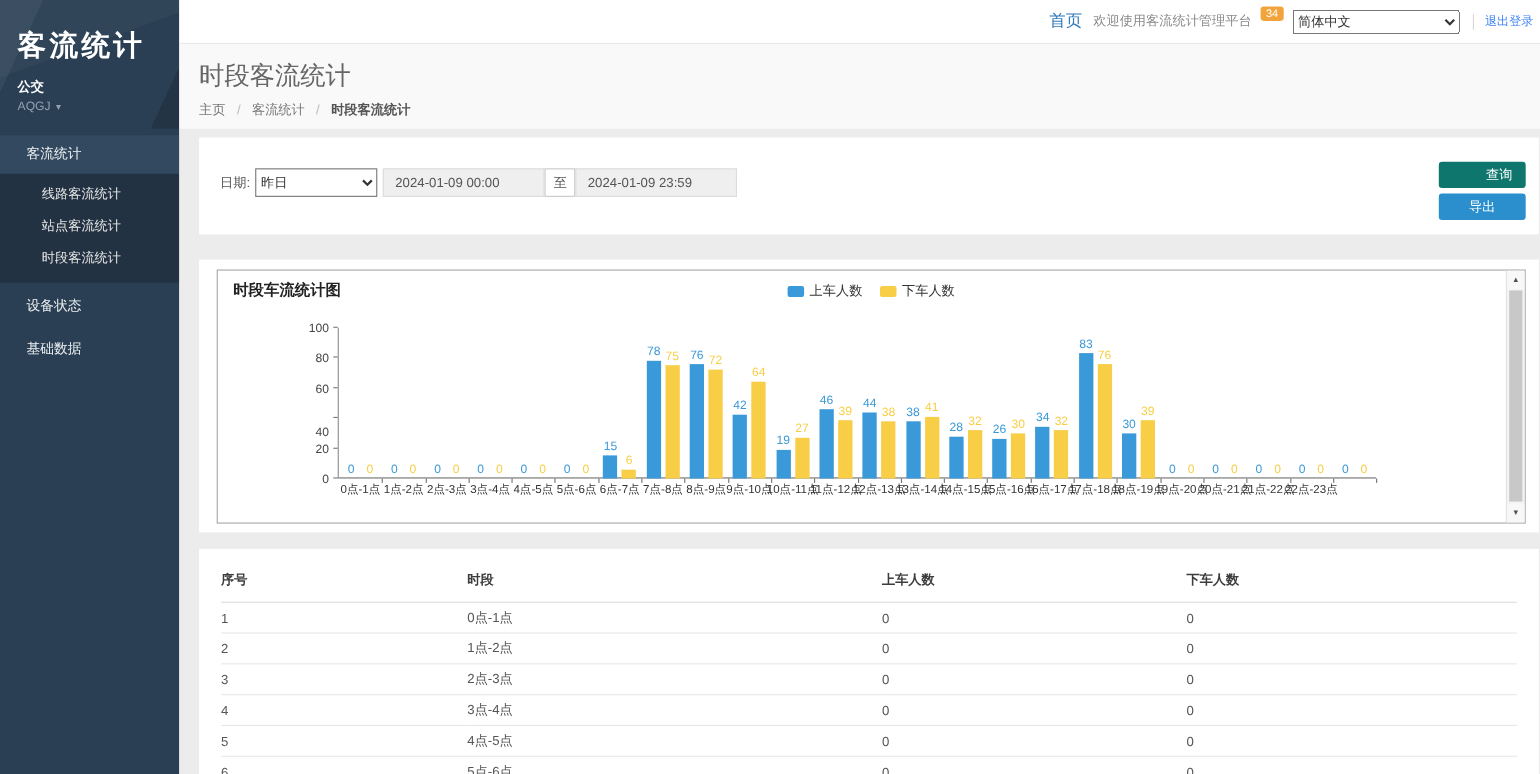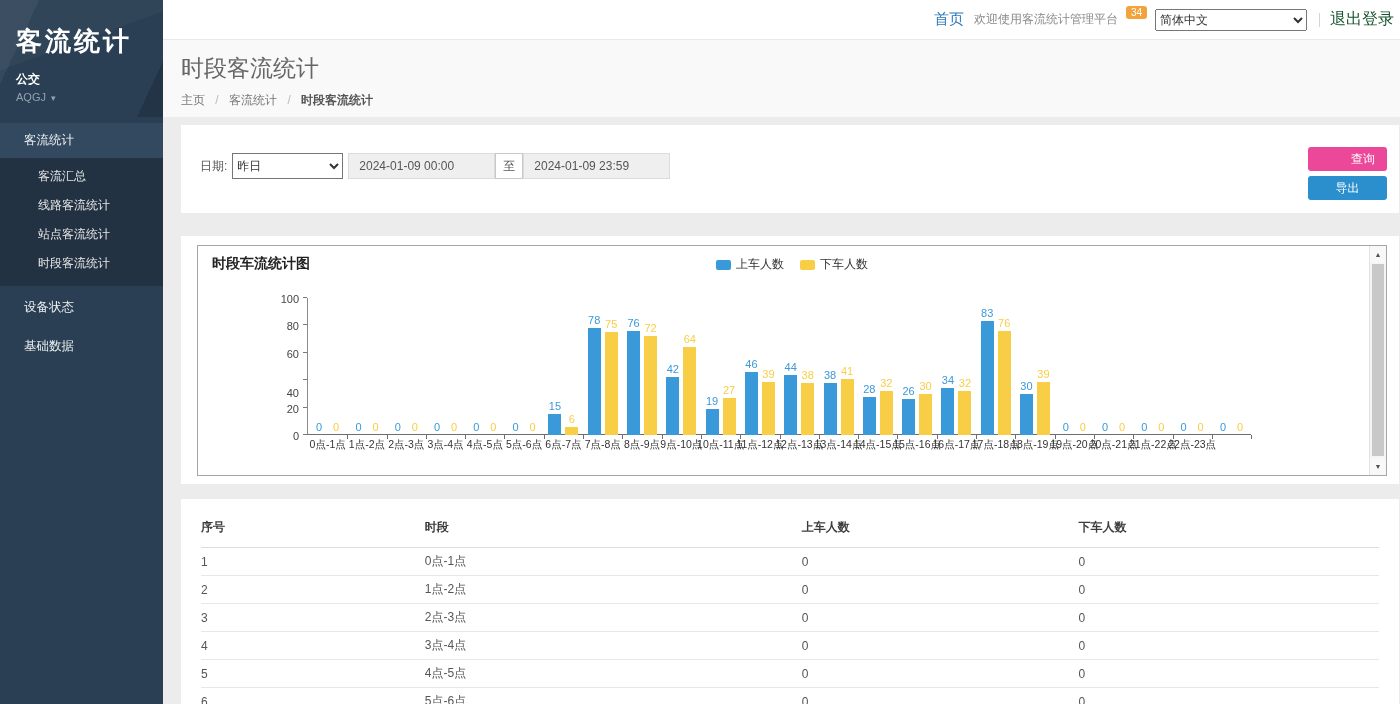--- a/index.html
+++ b/index.html
@@ -28,21 +28,21 @@
   
   .main { flex:1; display:flex; flex-direction:column; height:704px; overflow:hidden; background:#ECECEC; }
   .topbar { height:40px; flex:0 0 40px; background:#FFFFFF; border-bottom:1px solid #E8E8E8;
     display:flex; align-items:center; justify-content:flex-end; padding-right:6px; }
   .home-link { font-size:15px; color:#2E79BA; text-decoration:none; margin-right:10px; cursor:pointer; }
   .welcome { font-size:12px; color:#8A8A8A; margin-right:8px; }
   .notif-badge { background:#F2A33C; color:#fff; font-size:10px; border-radius:3px; padding:1px 5px;
     position:relative; top:-7px; margin-right:8px; }
   .lang-select { width:152px; height:22px; font-size:12px; color:#333; margin-right:12px; }
   .top-divider { width:1px; height:14px; background:#D5D5D5; margin-right:10px; }
-  .logout-link { font-size:16px; color:#14532d; text-decoration:none; cursor:pointer; white-space:nowrap; }
+  .logout-link { font-size:11px; color:#3b82f6; text-decoration:none; cursor:pointer; white-space:nowrap; }
 
   .page-head { height:77px; flex:0 0 77px; background:#F9F9F9; padding:13px 0 0 18px; }
   .page-title { font-size:23px; font-weight:400; color:#666; }
   .breadcrumb { margin-top:8px; font-size:12px; color:#777; }
   .breadcrumb .sep { color:#BBB; margin:0 7px; }
   .breadcrumb .crumb { color:#777; cursor:pointer; }
   .breadcrumb .crumb.current { font-weight:bold; color:#555; cursor:default; }
 
   .content { flex:1; padding:8px 1px 0 18px; overflow:hidden; display:flex; flex-direction:column; }
   .panel { background:#FFFFFF; }
@@ -60,21 +60,21 @@
   .gap15 { margin-right:15px; }
   .date-select { width:111px; height:26px; font-size:12px; color:#333; background:#fff; }
   .date-input { width:147px; height:26px; background:#EFEFEF; border:1px solid #DCDCDC; color:#555;
     font-size:12px; padding-left:10px; font-family:"Liberation Sans","DejaVu Sans",sans-serif; }
   .to-box { width:28px; height:26px; border:1px solid #C8C8C8; background:#fff; display:flex;
     align-items:center; justify-content:center; font-size:12px; color:#555; }
   .date-input.start { margin-left:5px; }
   .btn-stack { position:absolute; right:12px; top:22px; display:flex; flex-direction:column; }
   .btn { width:79px; height:24px; border:none; border-radius:3px; color:#fff; font-size:12px; cursor:pointer;
     font-family:"Liberation Sans","DejaVu Sans",sans-serif; }
-  .btn-query { background:#ec4899;padding-left:31px; }
+  .btn-query { background:#0f766e;padding-left:31px; }
   .btn-export { background:#2B8FCD; margin-top:5px; }
 
   
   .chart-panel { margin-top:23px; height:248px; flex:0 0 248px; }
   .chart-box { position:relative; margin:9px 12px 0 16px; height:231px; border:1px solid #A6A6A6; background:#fff; overflow:hidden; }
   .chart-title { position:absolute; left:14px; top:9px; font-size:14px; font-weight:bold; color:#222; }
   .legend { position:absolute; top:10px; left:50%; transform:translateX(-50%); display:flex; align-items:center; }
   .legend-item { display:flex; align-items:center; margin:0 8px; }
   .legend-swatch { width:15px; height:10px; border-radius:2px; margin-right:5px; }
   .legend-label { font-size:12px; color:#333; }
@@ -115,21 +115,20 @@
       <div class="brand">客流统计</div>
       <div class="org">公交</div>
       <div class="org-code">
         <span>AQGJ</span>
         <span class="caret">▾</span>
       </div>
     </div>
     <nav class="menu" id="menu">
         <div class="menu-parent open">客流统计</div>
         <div class="submenu">
-          <div class="submenu-item">客流汇总</div>
           <div class="submenu-item">线路客流统计</div>
           <div class="submenu-item">站点客流统计</div>
           <div class="submenu-item active">时段客流统计</div>
         </div>
         <div class="menu-parent">设备状态</div>
         <div class="menu-parent">基础数据</div>
       </nav>
   </aside>
 
   <div class="main">

